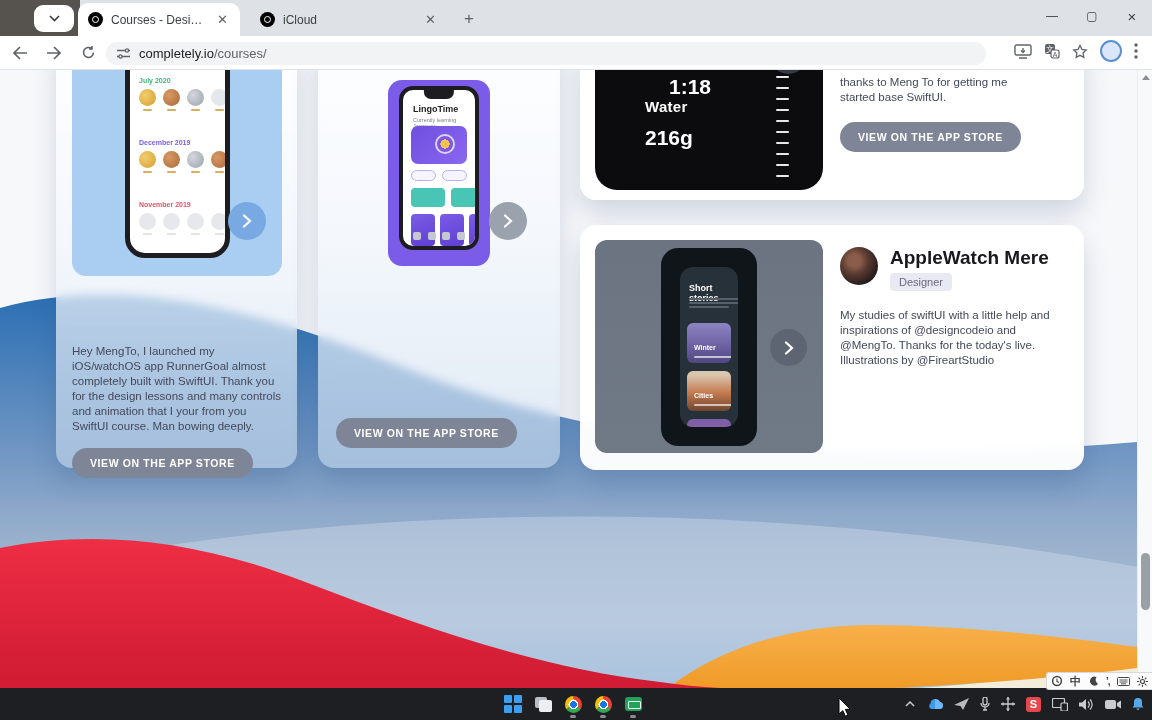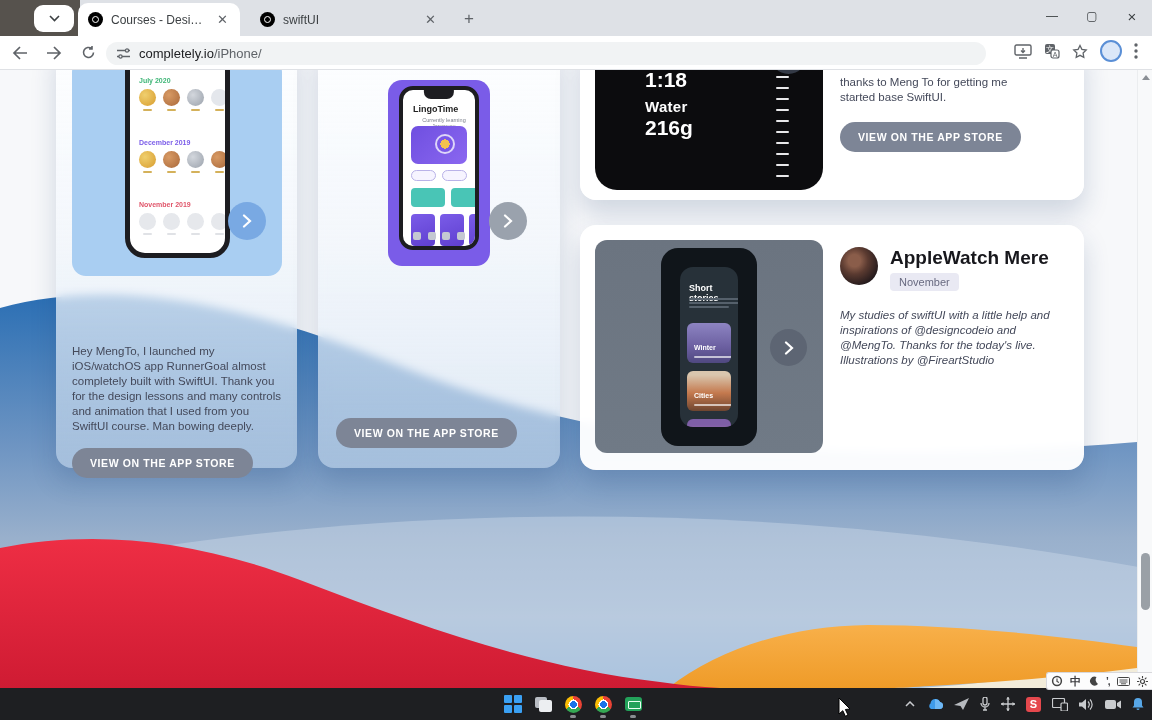--- a/index.html
+++ b/index.html
@@ -47,21 +47,21 @@
         background:linear-gradient(180deg,rgba(253,254,255,.96) 0%,rgba(243,247,252,.82) 45%,rgba(203,221,240,.55) 100%);
         box-shadow:0 14px 26px rgba(25,60,110,.18);backdrop-filter:blur(5px);}
   .card.solid{background:rgba(255,255,255,.96);}
   .quote{position:absolute;font-size:11.5px;line-height:15px;color:#44495a;}
   .cta{position:absolute;background:#7d8596;color:#fff;border:none;border-radius:16px;
        font-size:10.5px;font-weight:bold;letter-spacing:.6px;padding:9px 18px;
        font-family:inherit;cursor:pointer;}
   .chev{position:absolute;border-radius:50%;display:flex;align-items:center;justify-content:center;cursor:pointer;}
 
   
-  .phone-wrap{position:absolute;border-radius:14px;text-align:center;}
+  .phone-wrap{position:absolute;border-radius:14px;}
   .phone{position:absolute;background:#fff;border:5px solid #1d1d21;border-radius:20px;overflow:hidden;}
   .notch{position:absolute;left:50%;transform:translateX(-50%);top:0;width:42%;height:9px;background:#1d1d21;border-radius:0 0 7px 7px;}
   .month{position:absolute;font-size:7px;font-weight:bold;}
   .medals{position:absolute;display:flex;gap:7px;}
   .medal{width:17px;height:17px;border-radius:50%;}
   .medal em{display:block;width:9px;height:2px;margin:20px auto 0;border-radius:1px;background:#d4b15a;}
   .m-gold{background:radial-gradient(circle at 35% 35%,#f0cf6e,#d79c2e);}
   .m-bronze{background:radial-gradient(circle at 35% 35%,#d89a64,#a9683a);}
   .m-silver{background:radial-gradient(circle at 35% 35%,#d3d7dd,#9aa1ab);}
   .m-pale{background:#e4e7ec;}
@@ -155,21 +155,21 @@
           <path d="M1 1l4.5 4.5L10 1" fill="none" stroke="#3c4043" stroke-width="1.6"></path>
         </svg>
     </div>
     <div class="tab active">
       <span class="favicon"></span>
       <span class="tab-title">Courses - Design+Code</span>
       <span class="tab-close">✕</span>
     </div>
     <div class="tab inactive">
       <span class="favicon"></span>
-      <span class="tab-title">swiftUI</span>
+      <span class="tab-title">iCloud</span>
       <span class="tab-close">✕</span>
     </div>
     <div class="newtab">+</div>
     <div class="wincontrols">
       <div class="winbtn">—</div>
       <div class="winbtn">▢</div>
       <div class="winbtn" style="font-size:15px;">×</div>
     </div>
   </div>
 
@@ -189,21 +189,21 @@
           <path d="M12.5 7.5a5 5 0 1 1-1.7-3.8M11 1v3h-3" fill="none" stroke="#5f6368" stroke-width="1.6"></path>
         </svg>
     </div>
   </div>
   <div class="omnibox">
     <svg width="15" height="13" viewBox="0 0 15 13">
       <path d="M1 3.5h9M12.5 3.5h1.5M1 9.5h2M6 9.5h8" stroke="#5f6368" stroke-width="1.4" fill="none"></path>
       <circle cx="11" cy="3.5" r="1.6" fill="none" stroke="#5f6368" stroke-width="1.3"></circle>
       <circle cx="4.5" cy="9.5" r="1.6" fill="none" stroke="#5f6368" stroke-width="1.3"></circle>
     </svg>
-    <span class="url"><span>completely.io</span><span class="path">/iPhone/</span></span>
+    <span class="url"><span>completely.io</span><span class="path">/courses/</span></span>
   </div>
   <div class="tb-icons">
     <svg width="18" height="15" viewBox="0 0 18 15">
         <rect x="1" y="1" width="16" height="10" rx="1.5" fill="none" stroke="#5f6368" stroke-width="1.4"></rect>
         <path d="M9 4v4M7 6.5L9 8.5 11 6.5M5 14h8" stroke="#5f6368" stroke-width="1.3" fill="none"></path>
       </svg>
     <svg width="16" height="16" viewBox="0 0 16 16">
         <rect x="1" y="1" width="10" height="10" rx="2" fill="#5f6368"></rect>
         <text x="6" y="9" font-size="8" fill="#fff" text-anchor="middle" font-family="sans-serif">文</text>
         <rect x="7" y="7" width="8" height="8" rx="2" fill="#fff" stroke="#5f6368" stroke-width="1.2"></rect>
@@ -298,21 +298,21 @@
                 <em></em>
               </span>
           </div>
         </div>
       </div>
       <div class="chev" style="left:172px;top:162px;width:38px;height:38px;background:#79a9e3;">
         <svg width="10" height="14" viewBox="0 0 10 14">
             <path d="M2 1.5L8 7l-6 5.5" fill="none" stroke="#fff" stroke-width="2.2" stroke-linecap="round"></path>
           </svg>
       </div>
-      <div class="quote" style="left:16px;top:304px;width:213px;">Hey MengTo, I launched my iOS/watchOS app RunnerGoal almost completely built with SwiftUI. Thank you for the design lessons and many controls and animation that I used from you SwiftUI course. Man bowing deeply.</div>
+      <div class="quote" style="left:16px;top:304px;width:213px;">Hey MengTo, I launched my iOS/watchOS app RunnerGoal almost completely built with SwiftUI. Thank you for the design lessons and many controls and animation that I your from you SwiftUI course. Man bowing deeply.</div>
       <button class="cta" style="left:16px;top:408px;">VIEW ON THE APP STORE</button>
     </div>
 
     <div class="card" style="left:318px;top:-30px;width:242px;height:428px;">
       <div class="phone-wrap" style="left:70px;top:40px;width:102px;height:186px;background:#7a5ce8;">
         <div class="phone" style="left:11px;top:6px;width:80px;height:164px;border-width:4px;border-radius:14px;">
           <div class="notch"></div>
           <div class="lt-title" style="top:14px;">LingoTime</div>
           <div class="lt-sub" style="top:27px;">Currently learning Japanese</div>
           <div class="lt-banner" style="top:36px;height:38px;">
@@ -343,23 +343,23 @@
         <svg width="10" height="14" viewBox="0 0 10 14">
             <path d="M2 1.5L8 7l-6 5.5" fill="none" stroke="#fff" stroke-width="2.2" stroke-linecap="round"></path>
           </svg>
       </div>
       <button class="cta" style="left:18px;top:378px;">VIEW ON THE APP STORE</button>
     </div>
 
     <div class="card solid" style="left:580px;top:-30px;width:504px;height:160px;">
       <div class="blackscreen" style="left:15px;top:8px;width:228px;height:142px;">
 
-        <div class="bs-value" style="top:20px;">1:18</div>
+        <div class="bs-value" style="top:27px;margin-left:24px;">1:18</div>
         <div class="bs-label" style="top:50px;">Water</div>
-        <div class="bs-value" style="top:68px;">216g</div>
+        <div class="bs-value" style="top:78px;">216g</div>
         <div class="ticks">
             <i></i>
             <i></i>
             <i></i>
             <i></i>
             <i></i>
             <i></i>
             <i></i>
             <i></i>
             <i></i>
@@ -398,22 +398,22 @@
           </div>
         </div>
       </div>
       <div class="chev" style="left:190px;top:104px;width:37px;height:37px;background:#5d6573;">
         <svg width="10" height="14" viewBox="0 0 10 14">
             <path d="M2 1.5L8 7l-6 5.5" fill="none" stroke="#fff" stroke-width="2.2" stroke-linecap="round"></path>
           </svg>
       </div>
       <div class="avatar-photo" style="left:260px;top:22px;"></div>
       <div class="person-name" style="left:310px;top:22px;">AppleWatch Mere</div>
-      <div class="role-badge" style="left:310px;top:48px;">November</div>
-      <div class="quote" style="left:260px;top:83px;width:212px;font-style:italic;">My studies of swiftUI with a little help and inspirations of @designcodeio and @MengTo. Thanks for the today's live. Illustrations by @FireartStudio</div>
+      <div class="role-badge" style="left:310px;top:48px;">Designer</div>
+      <div class="quote" style="left:260px;top:83px;width:212px;">My studies of swiftUI with a little help and inspirations of @designcodeio and @MengTo. Thanks for the today's live. Illustrations by @FireartStudio</div>
     </div>
   </div>
 
   <div class="scrollbar">
     <div class="sb-arrow" style="top:0;">
       <svg width="8" height="5" viewBox="0 0 8 5">
           <path d="M4 0L8 5H0z" fill="#8a8f95"></path>
         </svg>
     </div>
     <div class="sb-thumb"></div>

